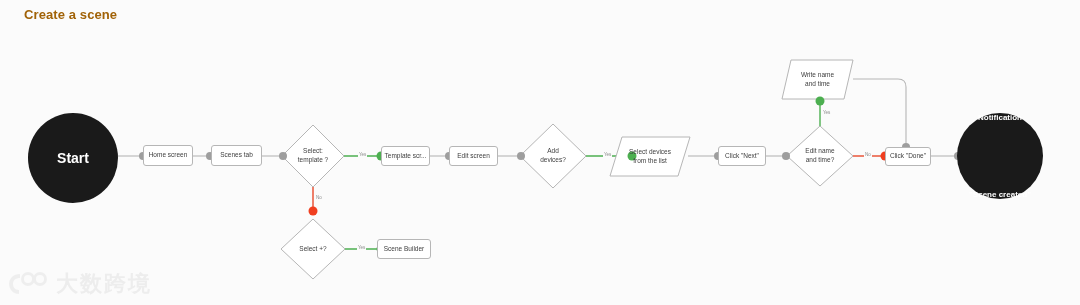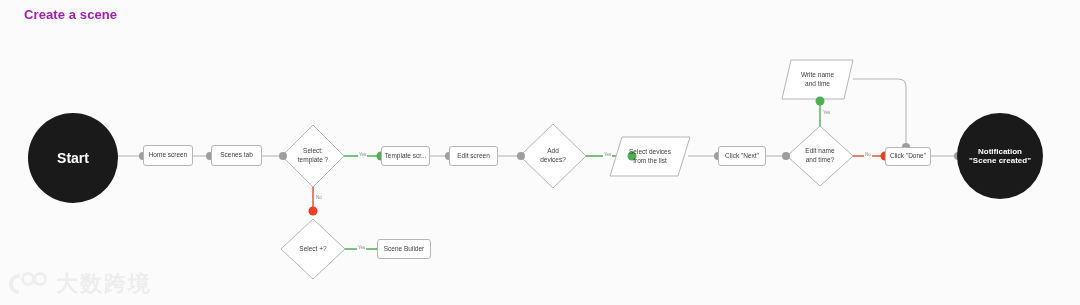--- a/index.html
+++ b/index.html
@@ -14,21 +14,21 @@
     background: #fbfbfb;
     font-family: "Liberation Sans", sans-serif;
     overflow: hidden;
   }
   #title {
     position: absolute;
     left: 24px;
     top: 7px;
     font-size: 13px;
     font-weight: bold;
-    color: #a21caf;
+    color: #a16207;
     letter-spacing: 0.1px;
   }
   svg#wires {
     position: absolute;
     left: 0; top: 0;
     width: 1080px;
     height: 305px;
   }
   .node {
     position: absolute;
@@ -233,21 +233,21 @@
     <div class="para-label">
       <div>Write name</div>
       <div>and time</div>
     </div>
   </div>
 
   <div class="node rect" style="left:885px; top:147px; width:46px; height:19px;">
     <span>Click "Done"</span>
   </div>
 
-  <div class="node terminal" style="left:957px; top:113px; width:86px; height:86px; font-size:8px;">
+  <div class="node terminal" style="left:957px; top:113px; width:86px; height:86px; font-size:8px;justify-content:space-between;">
     <span class="line">Notification</span>
     <span class="line">"Scene created"</span>
   </div>
 
   <div class="node diamond-wrap" style="left:281px; top:219px; width:64px; height:60px;">
     <div class="diamond-label">
       <div>Select +?</div>
     </div>
   </div>
 

